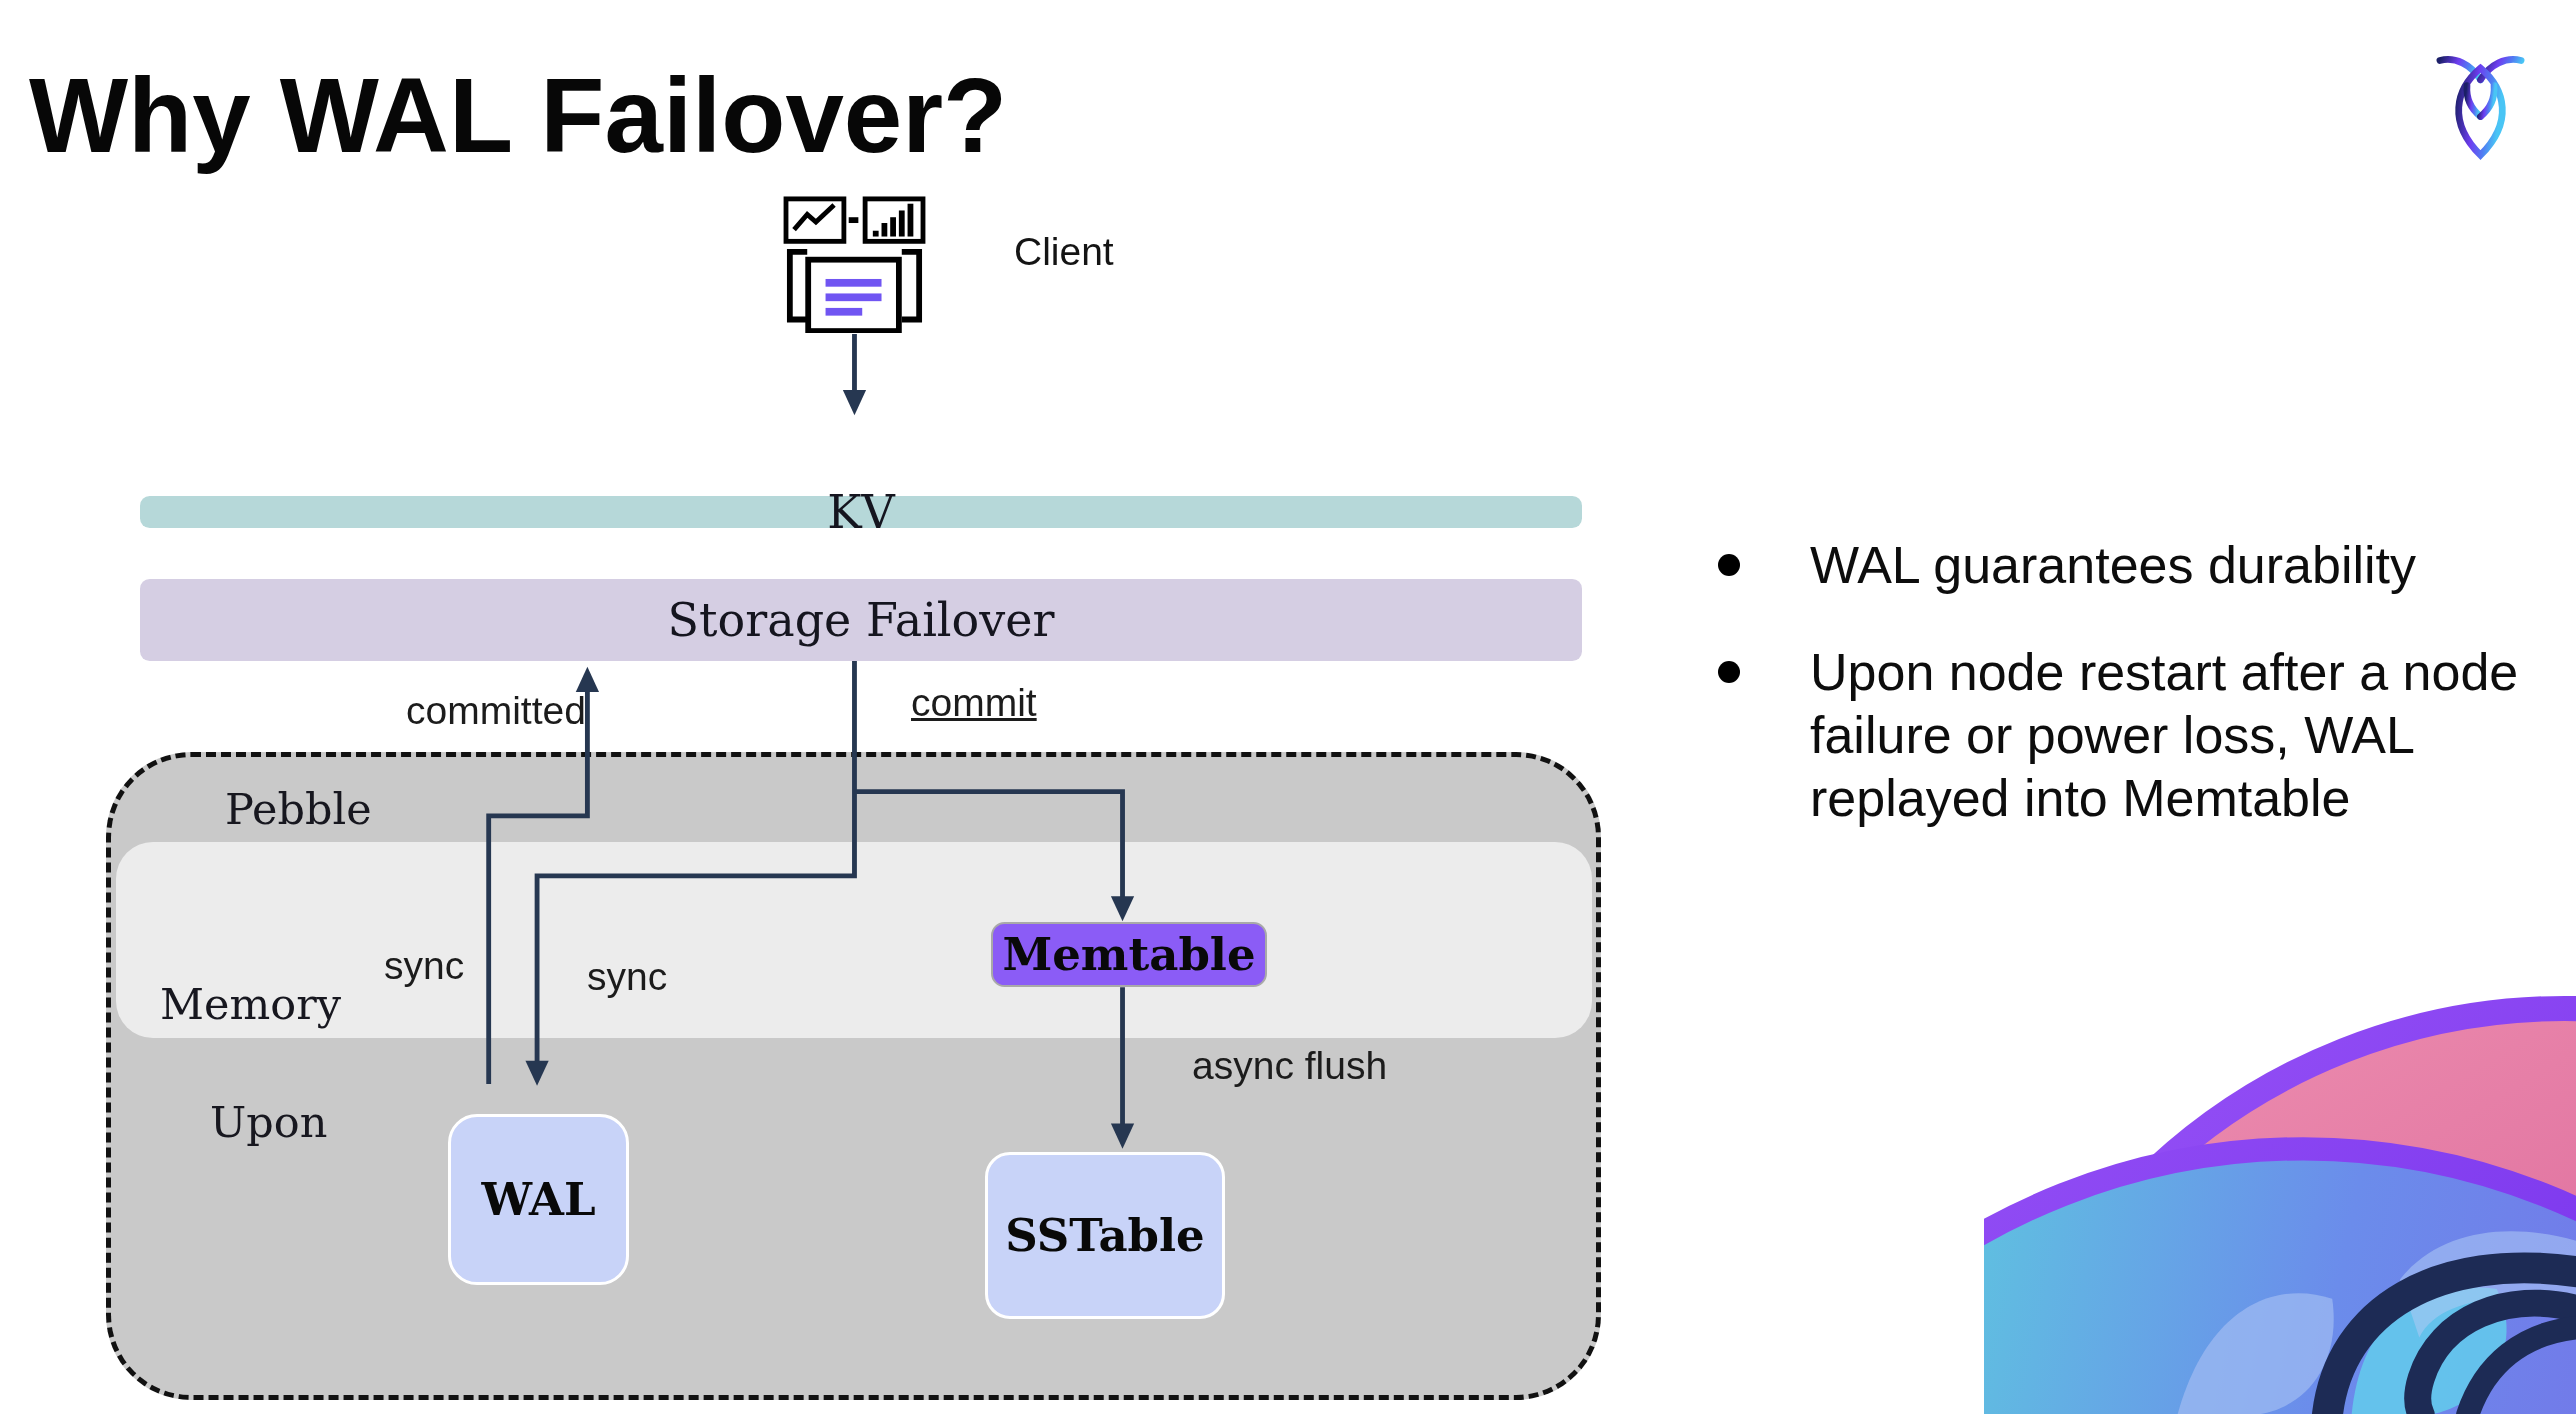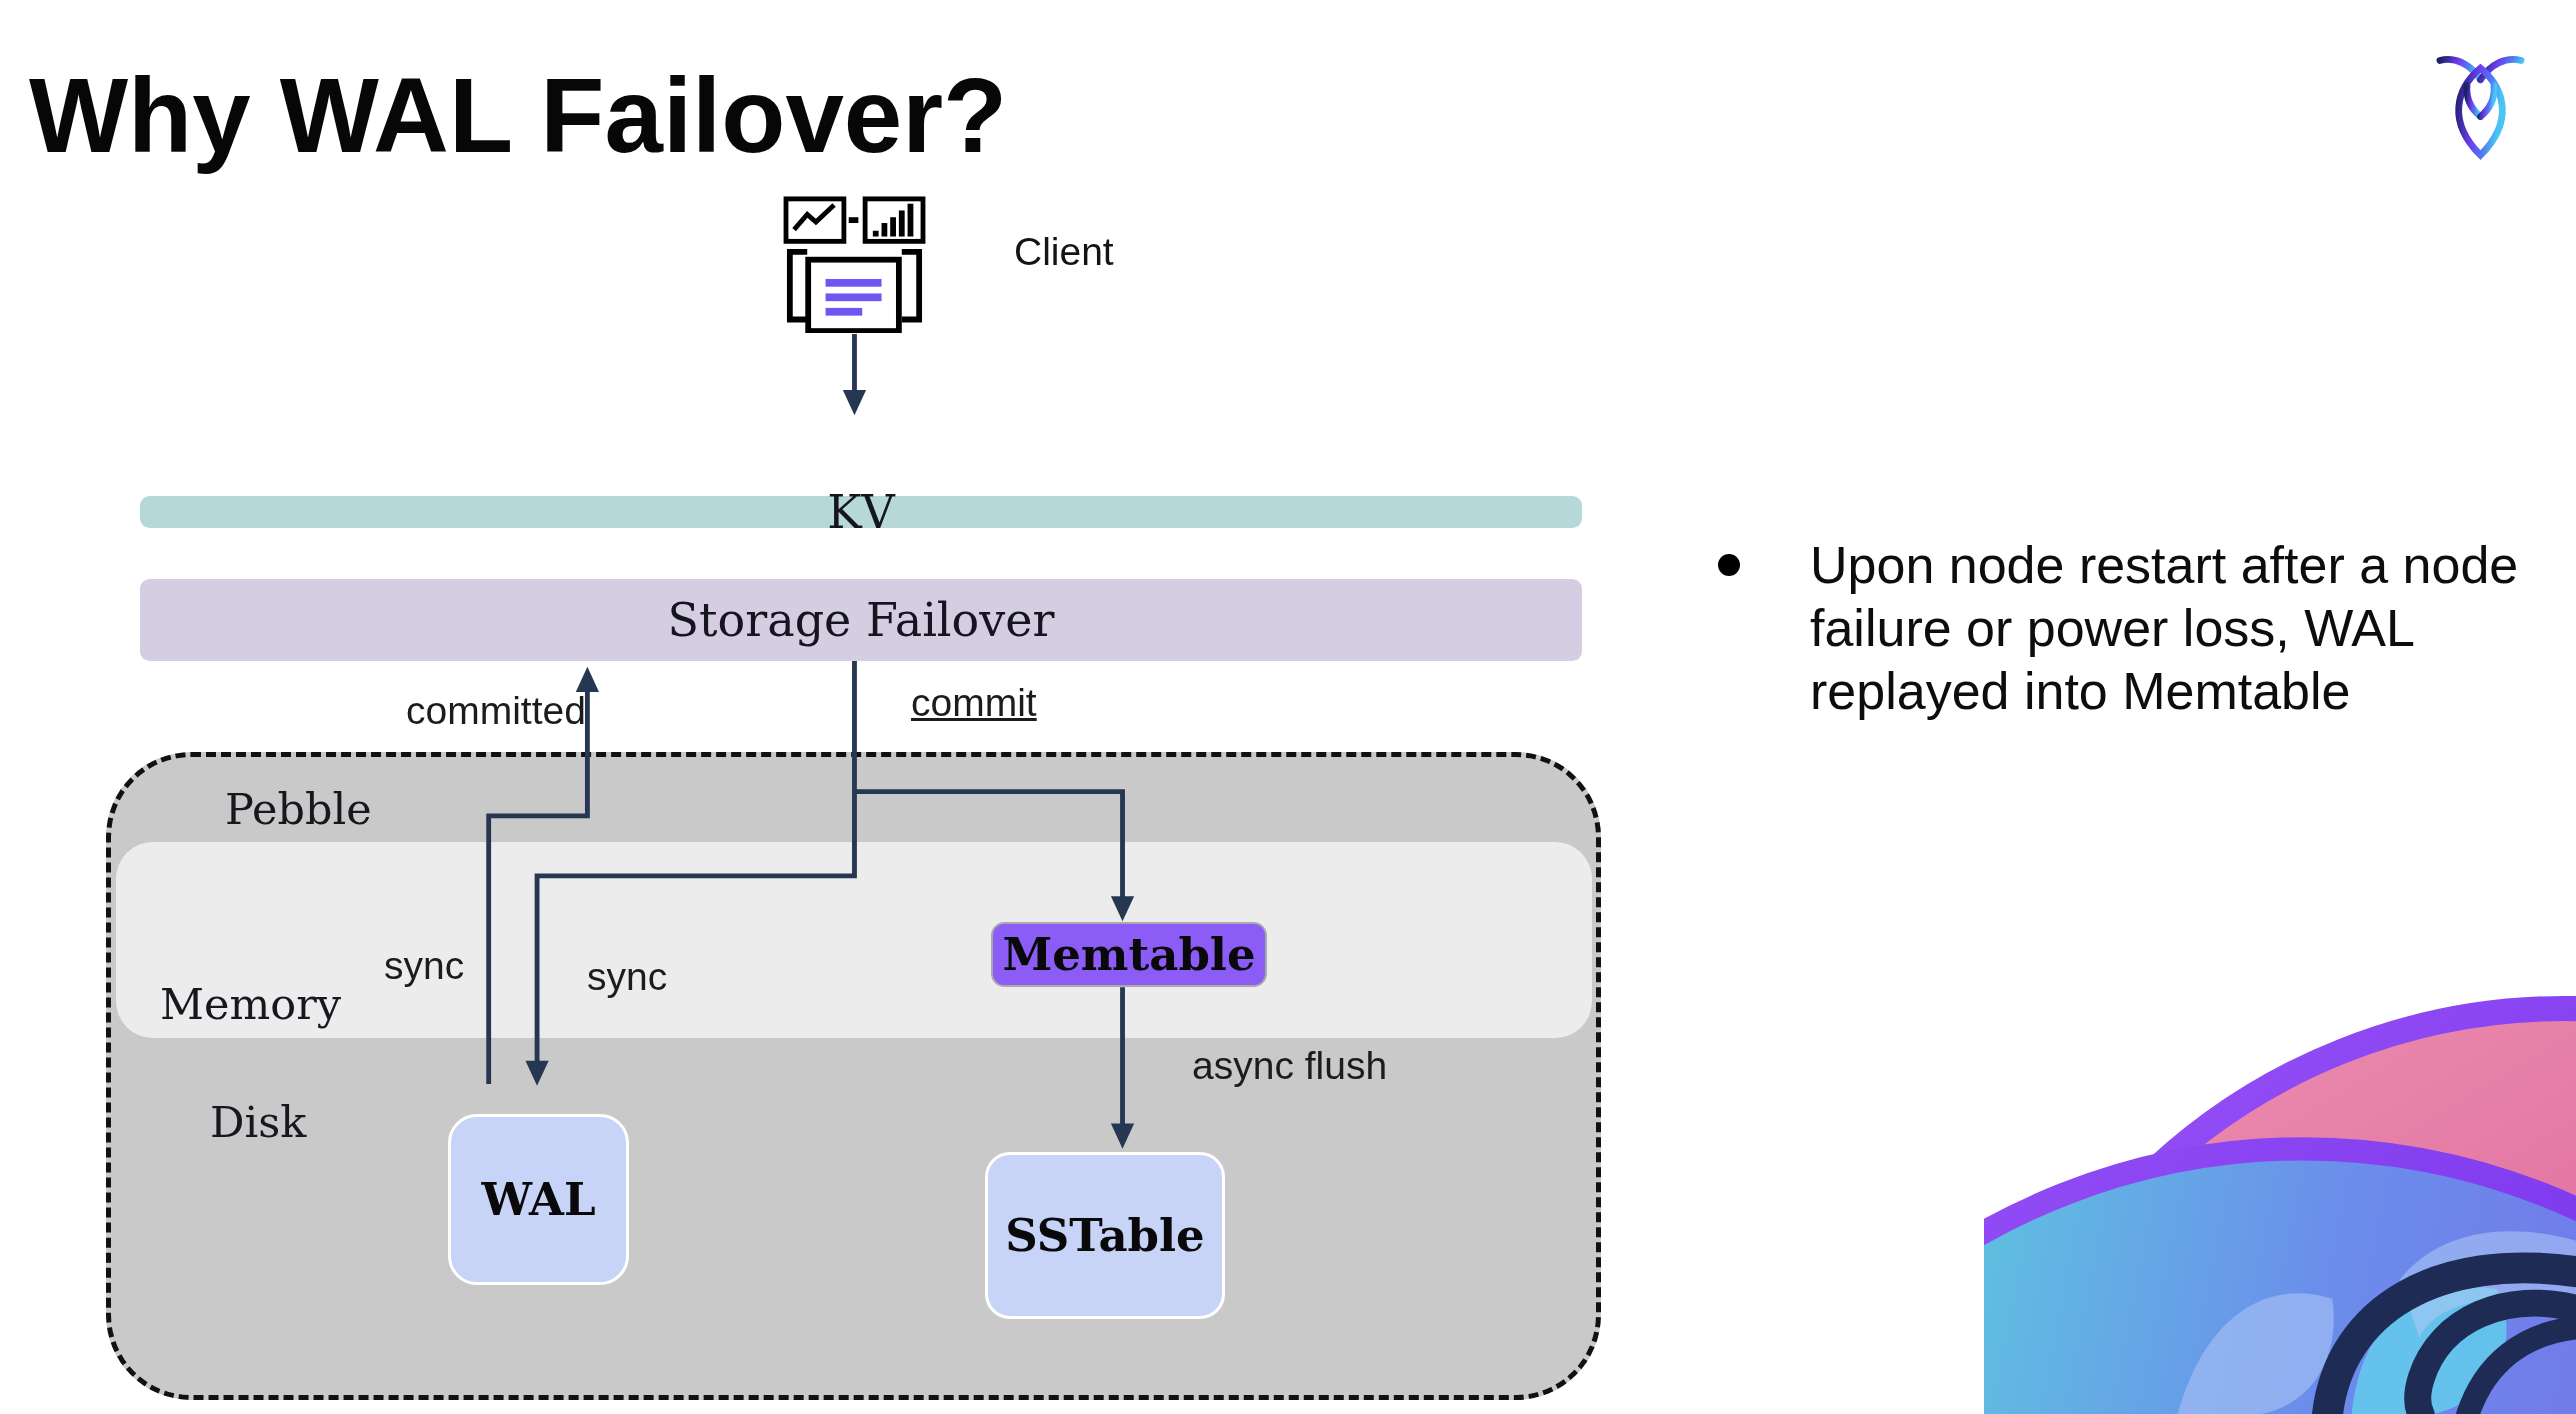--- a/index.html
+++ b/index.html
@@ -150,21 +150,21 @@
   </svg>
   <span class="client-label">Client</span>
 
   <div class="layer-bar bar-kv" style="background: rgb(182, 216, 217);">KV</div>
   <div class="layer-bar bar-storage" style="background: rgb(213, 206, 227);">Storage Failover</div>
 
   <div class="pebble-box"></div>
   <div class="memory-box"></div>
   <span class="serif-label lbl-pebble">Pebble</span>
   <span class="serif-label lbl-memory">Memory</span>
-  <span class="serif-label lbl-disk">Disk</span>
+  <span class="serif-label lbl-disk">Upon</span>
 
   <div class="node node-wal" style="background: rgb(200, 211, 248);">WAL</div>
   <div class="node node-memtable" style="background: #8b5cf6; margin-left: 6px;">Memtable</div>
   <div class="node node-sstable" style="background: rgb(200, 211, 248);">SSTable</div>
 
   <svg class="arrows" width="2576" height="1415" viewBox="0 0 2662 1462">
     <g fill="none" stroke="#263751" stroke-width="5">
 
       <path d="M883,345 V404"></path>
 
@@ -185,20 +185,21 @@
     </g>
   </svg>
 
   <span class="edge-label lbl-committed">committed</span>
   <span class="edge-label lbl-commit">commit</span>
   <span class="edge-label lbl-sync-a">sync</span>
   <span class="edge-label lbl-sync-b">sync</span>
   <span class="edge-label lbl-async">async flush</span>
 
   <ul class="bullets">
+    <li>WAL guarantees durability</li>
     <li>Upon node restart after a node failure or power loss, WAL replayed into Memtable</li>
   </ul>
 
   <svg class="corner-art" viewBox="0 0 612 440">
     <defs>
       <linearGradient id="gPink" x1="0" y1="0" x2="0.6" y2="1">
         <stop offset="0" stop-color="#ef93b2"></stop>
         <stop offset="0.5" stop-color="#dd6b9c"></stop>
         <stop offset="1" stop-color="#c84b8a"></stop>
       </linearGradient>

